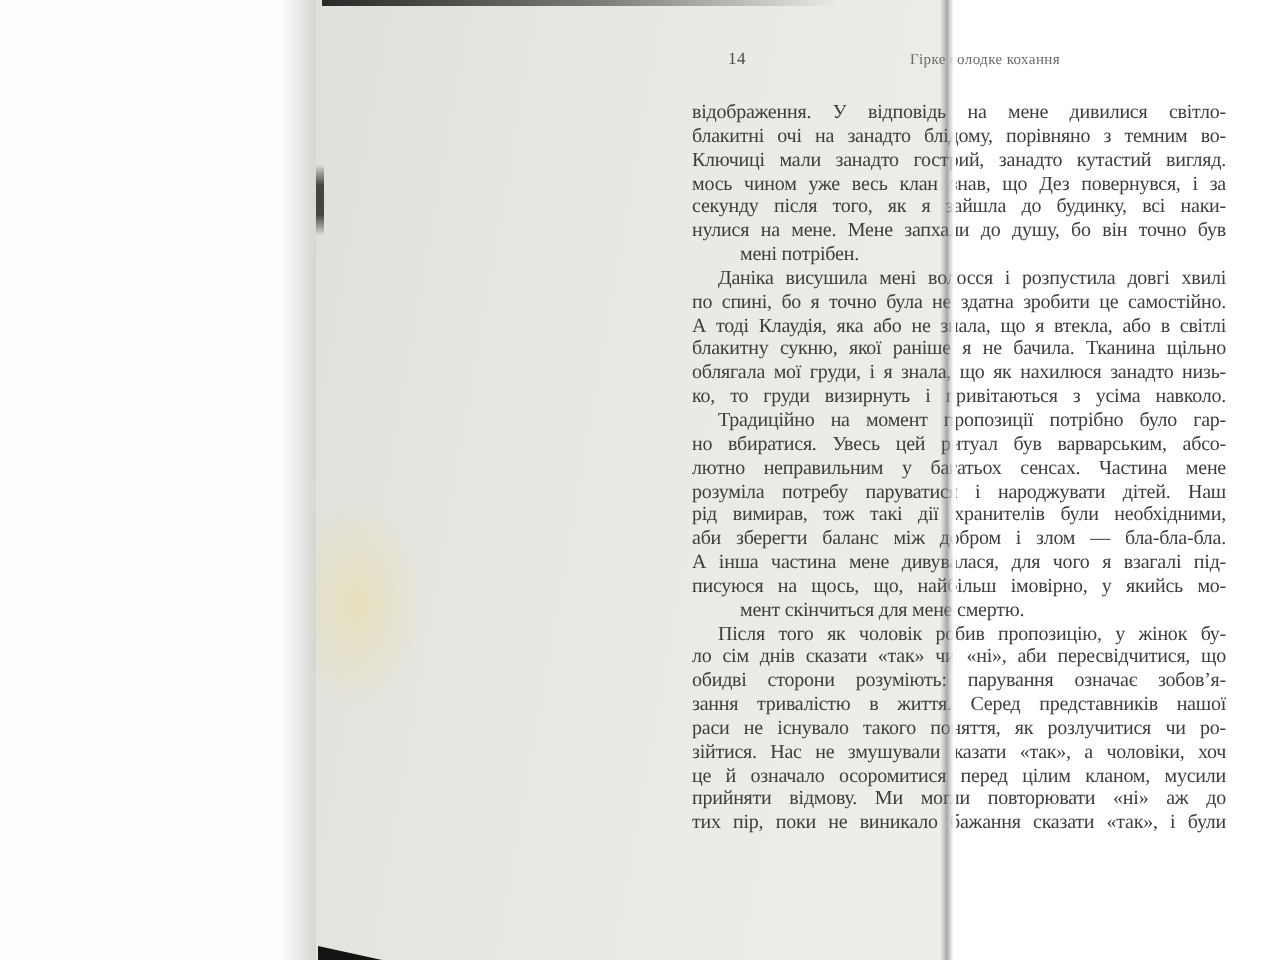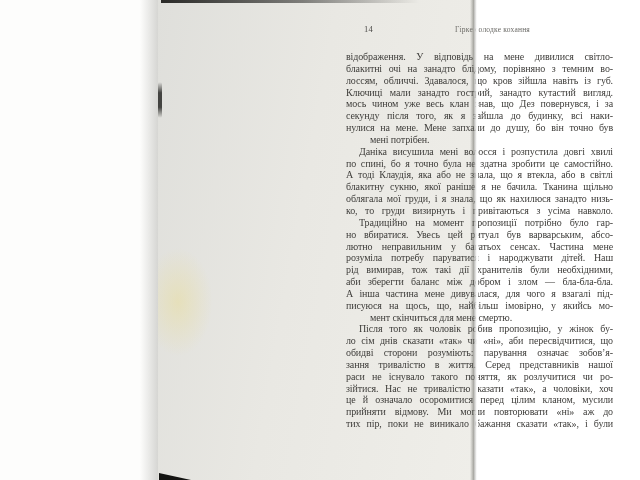--- a/index.html
+++ b/index.html
@@ -85,21 +85,20 @@
 
   <div class="page">
     <div class="page-header">
       <span class="page-number">14</span>
       <span class="running-title">Гірке солодке кохання</span>
     </div>
     <div class="body-text">
         <div class="paragraph">
           <div class="jline">відображення. У відповідь на мене дивилися світло-</div>
           <div class="jline">блакитні очі на занадто блідому, порівняно з темним во-</div>
-          <div class="jline">лоссям, обличчі. Здавалося, що кров зійшла навіть із губ.</div>
           <div class="jline">Ключиці мали занадто гострий, занадто кутастий вигляд.</div>
         </div>
         <div class="paragraph">
           <div class="jline">мось чином уже весь клан знав, що Дез повернувся, і за</div>
           <div class="jline">секунду після того, як я зайшла до будинку, всі наки-</div>
           <div class="jline">нулися на мене. Мене запхали до душу, бо він точно був</div>
           <div class="jline plain">мені потрібен.</div>
         </div>
         <div class="paragraph">
           <div class="jline indent">Даніка висушила мені волосся і розпустила довгі хвилі</div>
@@ -119,21 +118,21 @@
           <div class="jline">А інша частина мене дивувалася, для чого я взагалі під-</div>
           <div class="jline">писуюся на щось, що, найбільш імовірно, у якийсь мо-</div>
           <div class="jline plain">мент скінчиться для мене смертю.</div>
         </div>
         <div class="paragraph">
           <div class="jline indent">Після того як чоловік робив пропозицію, у жінок бу-</div>
           <div class="jline">ло сім днів сказати «так» чи «ні», аби пересвідчитися, що</div>
           <div class="jline">обидві сторони розуміють: парування означає зобов’я-</div>
           <div class="jline">зання тривалістю в життя. Серед представників нашої</div>
           <div class="jline">раси не існувало такого поняття, як розлучитися чи ро-</div>
-          <div class="jline">зійтися. Нас не тривалістю казати «так», а чоловіки, хоч</div>
+          <div class="jline">зійтися. Нас не змушували казати «так», а чоловіки, хоч</div>
           <div class="jline">це й означало осоромитися перед цілим кланом, мусили</div>
           <div class="jline">прийняти відмову. Ми могли повторювати «ні» аж до</div>
           <div class="jline">тих пір, поки не виникало бажання сказати «так», і були</div>
         </div>
       </div>
   </div>
 
   <div class="top-strip"></div>
   <div class="gutter-shadow"></div>
   <div class="bottom-wedge"></div>

